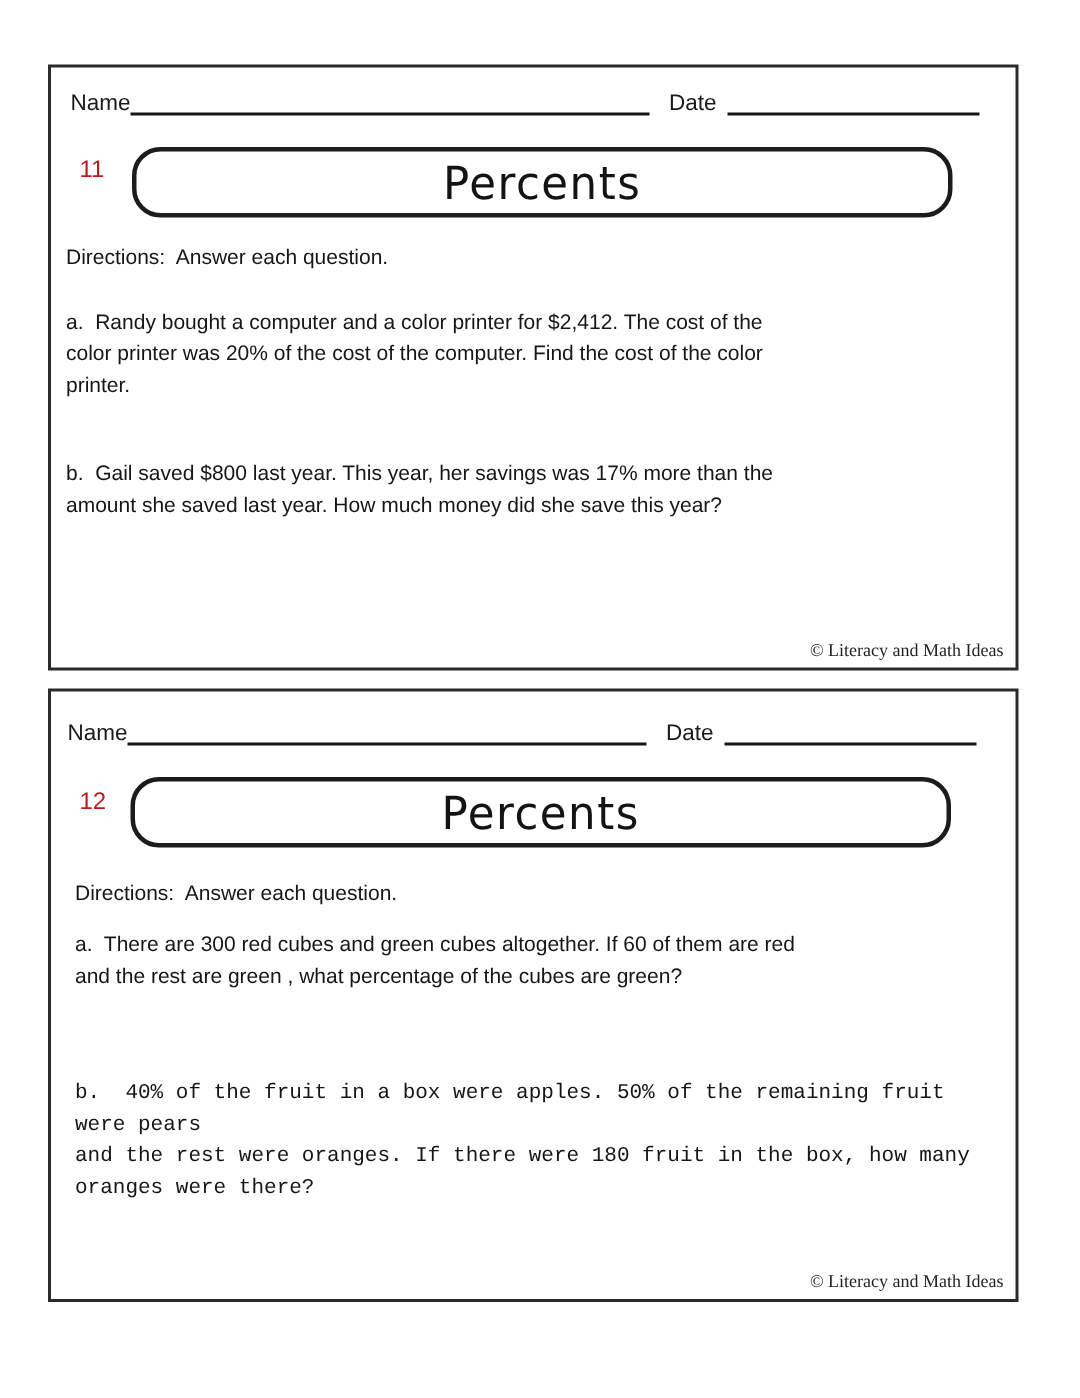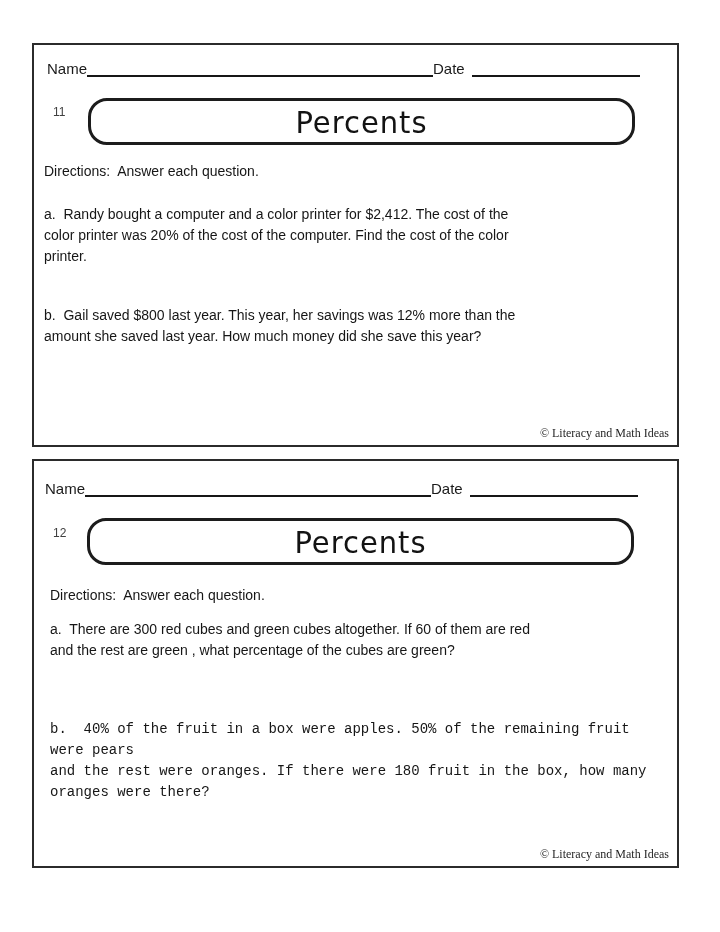--- a/index.html
+++ b/index.html
@@ -34,28 +34,28 @@
     white-space: pre;
   }
   .c1 .name-row { left: 13px; top: 15px; }
   .c2 .name-row { left: 11px; top: 19px; }
   .write-line {
     display: inline-block;
     height: 17px;
     border-bottom: 2px solid #161616;
   }
   .name-line { width: 346px; }
-  .date-label { }
+  .date-label { margin-left: 13px; }
   .date-line { width: 168px; margin-left: 7px; }
 
   
   .ws-number {
     position: absolute;
-    font-size: 12px;
-    color: #404040;
+    font-size: 16px;
+    color: #b91c1c;
   }
   .c1 .ws-number { left: 19px; top: 60px; }
   .c2 .ws-number { left: 19px; top: 65px; }
 
   
   .title-box {
     position: absolute;
     width: 547px;
     height: 47px;
     border: 3px solid #1c1c1c;
@@ -111,21 +111,21 @@
       <span>Name</span><span class="write-line name-line"></span><span class="date-label">Date</span><span class="write-line date-line"></span>
     </div>
     <div class="ws-number">11</div>
     <div class="title-box">
       <span class="title-text">Percents</span>
     </div>
     <p class="directions">Directions:  Answer each question.</p>
     <p class="problem problem-a">a.  Randy bought a computer and a color printer for $2,412. The cost of the
 color printer was 20% of the cost of the computer. Find the cost of the color
 printer.</p>
-    <p class="problem problem-b">b.  Gail saved $800 last year. This year, her savings was 12% more than the
+    <p class="problem problem-b">b.  Gail saved $800 last year. This year, her savings was 17% more than the
 amount she saved last year. How much money did she save this year?</p>
     <div class="copyright">© Literacy and Math Ideas</div>
   </section>
 
   <section class="card c2">
     <div class="name-row">
       <span>Name</span><span class="write-line name-line"></span><span class="date-label">Date</span><span class="write-line date-line"></span>
     </div>
     <div class="ws-number">12</div>
     <div class="title-box">

